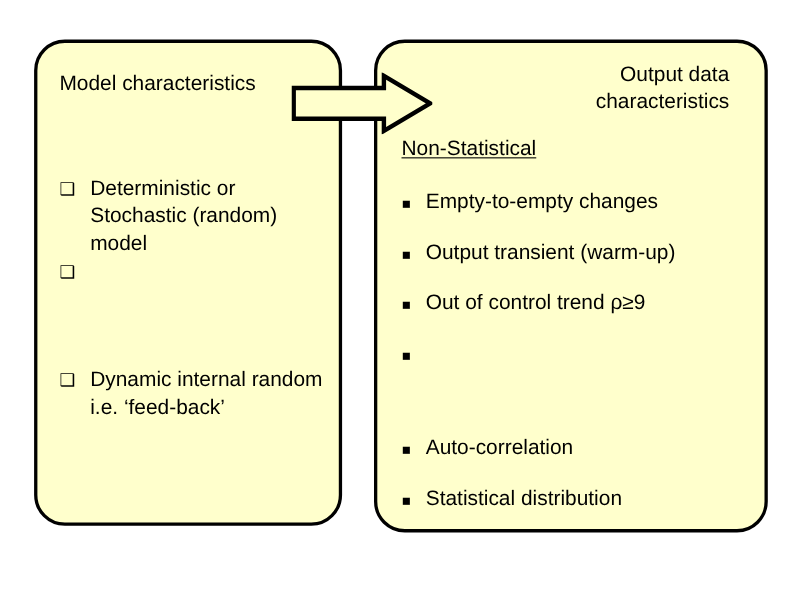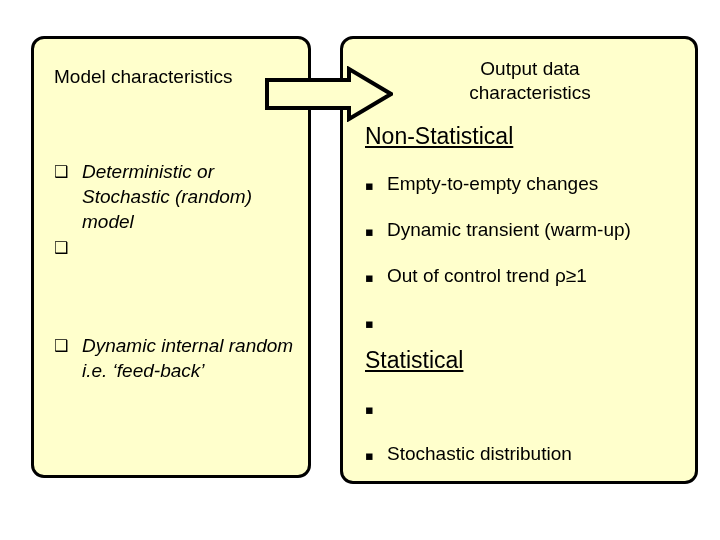--- a/index.html
+++ b/index.html
@@ -15,50 +15,50 @@
     overflow: hidden;
     font-family: "Liberation Sans", sans-serif;
     color: #000000;
   }
 
   
   .panel {
     position: absolute;
     background: #ffffcc;
     border: 3px solid #000000;
-    border-radius: 13px;
+    border-radius: 28px;
     box-sizing: border-box;
     padding-left: 24px;
   }
   #panel-left  { left: 31px;  top: 36px; width: 280px; height: 442px; }
   #panel-right { left: 340px; top: 36px; width: 358px; height: 448px; }
 
   
   .panel-title {
     position: absolute;
     font-size: 19px;
     line-height: 24px;
     white-space: pre-line;
   }
   #title-left {
     left: 20px;
     top: 26px;
     width: 250px;
     text-align: left;
   }
   #title-right {
-    left: 42px;
+    left: 30px;
     top: 18px;
     width: 290px;
-    text-align: center;
+    text-align: right;
   }
 
   .section-head {
     position: absolute;
-    font-size: 23px;
+    font-size: 19px;
     line-height: 22px;
     text-decoration: underline;
     text-underline-offset: 2px;
   }
 
   .bullet-row {
     position: absolute;
     display: flex;
     align-items: flex-start;
     font-size: 19px;
@@ -72,21 +72,21 @@
   .bullet-row .btext {
     flex: 1 1 auto;
     white-space: pre-line;
   }
 
   
   .list-left .marker {
     width: 28px;
     font-size: 16px;
   }
-  .list-left .btext { margin-left: 0; font-style: italic; }
+  .list-left .btext { margin-left: 0; }
 
   
   .list-right .marker {
     width: 22px;
     font-size: 13px;
     padding-top: 2px;
   }
 
   
   #arrow {
@@ -129,41 +129,41 @@
 
     <div class="section-head" style="left:22px; top:86px;">Non-Statistical</div>
 
     <div class="bullet-row list-right" style="left:22px; top:132px; width:320px;">
       <span class="marker">▪</span>
       <span class="btext">Empty-to-empty changes</span>
     </div>
 
     <div class="bullet-row list-right" style="left:22px; top:178px; width:320px;">
       <span class="marker">▪</span>
-      <span class="btext">Dynamic transient (warm-up)</span>
+      <span class="btext">Output transient (warm-up)</span>
     </div>
 
     <div class="bullet-row list-right" style="left:22px; top:224px; width:320px;">
       <span class="marker">▪</span>
-      <span class="btext">Out of control trend ρ≥1</span>
+      <span class="btext">Out of control trend ρ≥9</span>
     </div>
 
     <div class="bullet-row list-right" style="left:22px; top:270px; width:320px;">
       <span class="marker">▪</span>
     </div>
 
-    <div class="section-head" style="left:22px; top:310px;">Statistical</div>
 
     <div class="bullet-row list-right" style="left:22px; top:356px; width:320px;">
       <span class="marker">▪</span>
+      <span class="btext">Auto-correlation</span>
     </div>
 
     <div class="bullet-row list-right" style="left:22px; top:402px; width:320px;">
       <span class="marker">▪</span>
-      <span class="btext">Stochastic distribution</span>
+      <span class="btext">Statistical distribution</span>
     </div>
 
   </div>
 
   <svg id="arrow" viewBox="0 0 128 56">
     <polygon points="2,14 84,14 84,3 126,28 84,53 84,42 2,42" fill="#ffffcc" stroke="#000000" stroke-width="4" stroke-linejoin="miter"></polygon>
   </svg>
 
 </div>
 

